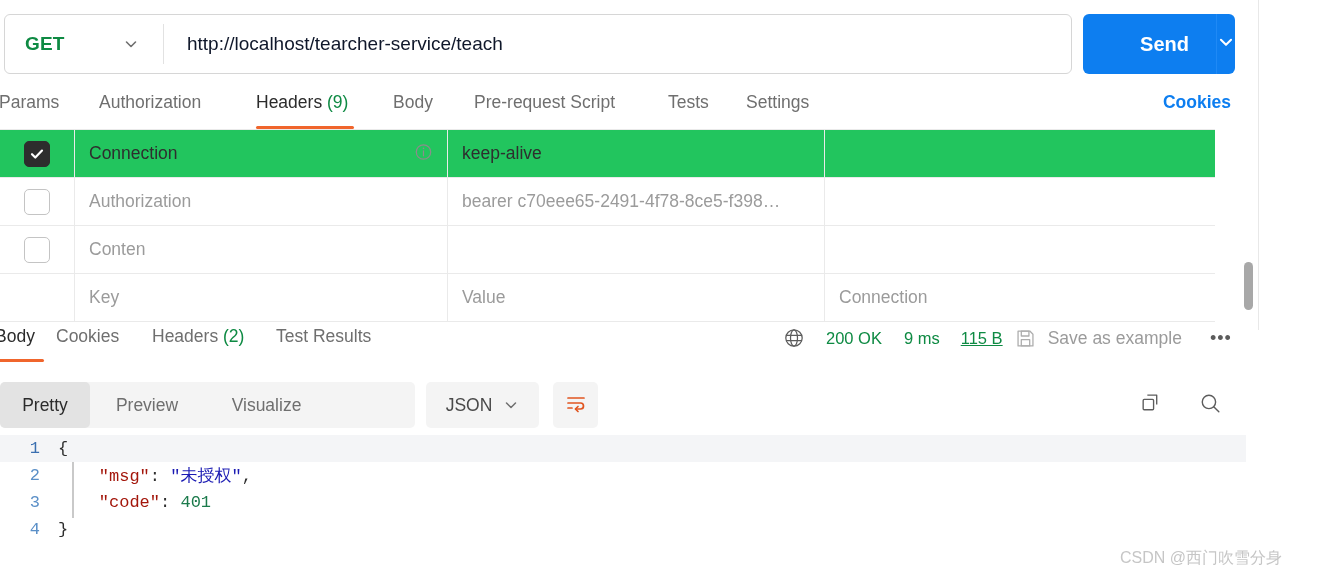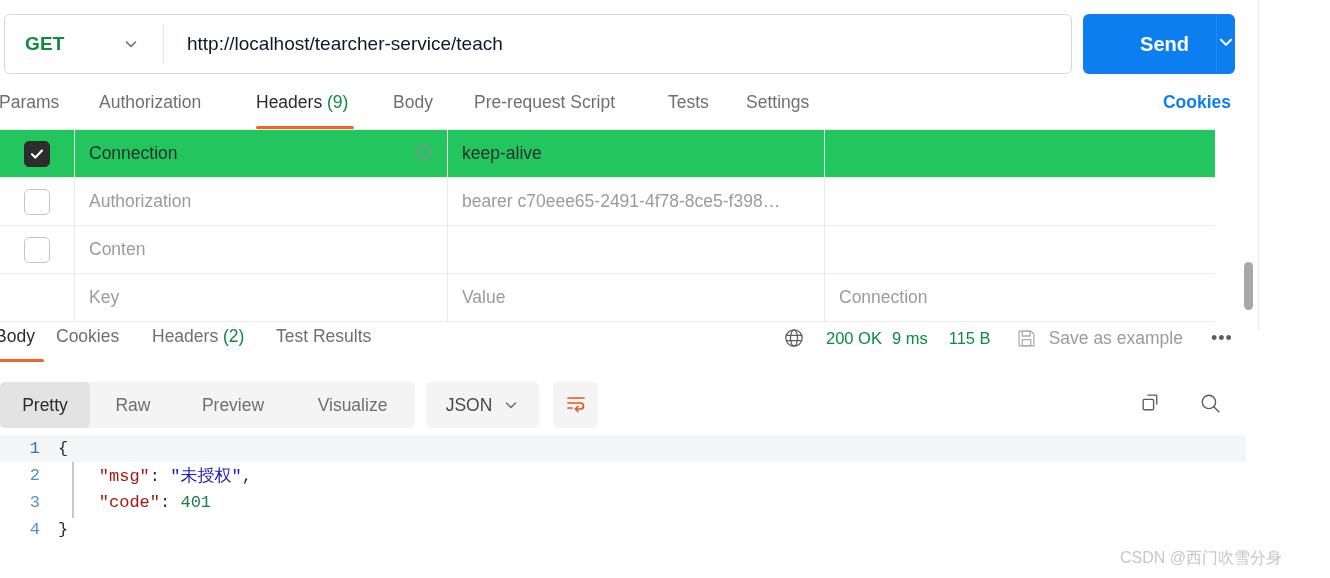--- a/index.html
+++ b/index.html
@@ -281,42 +281,39 @@
     <div class="tab-underline" style="left:-5px; top:33px; width:49px;"></div>
 
     <div class="status-wrap" style="left:783px;">
       <span style="display:flex;align-items:center;margin-right:21px;">
         <svg width="22" height="22" viewBox="0 0 22 22" fill="none" stroke="#5c5c5c" stroke-width="1.25">
             <circle cx="11" cy="11" r="8.2"></circle>
             <ellipse cx="11" cy="11" rx="3.5" ry="8.2"></ellipse>
             <path d="M3.1 8.4h15.8M3.1 13.6h15.8"></path>
           </svg>
       </span>
-      <span class="status-txt" style="margin-right:10px;">200 OK</span>
+      <span class="status-txt" style="margin-right:22px;">200 OK</span>
       <span class="status-txt" style="margin-right:21px;">9 ms</span>
-      <span class="status-txt" style="margin-right:25px;">115 B</span>
+      <span class="status-txt" style="margin-right:12px;text-decoration:underline;">115 B</span>
       <span style="display:flex;align-items:center;margin-right:12px;">
         <svg width="21" height="21" viewBox="0 0 22 22" fill="none" stroke="#adadad" stroke-width="1.35" stroke-linejoin="round">
             <path d="M3.2 3.2h12.3l3.3 3.3v12.3H3.2z"></path>
             <path d="M6.6 3.2h8v5.2h-8z"></path>
             <path d="M6.6 12.2h8.8v6.6H6.6z"></path>
           </svg>
       </span>
       <span class="save-ex">Save as example</span>
       <span class="dots" style="margin-left:28px;">•••</span>
     </div>
   </div>
 
   <div class="view-bar">
     <div class="seg" style="width:415px;">
       <div class="seg-item active" style="width:90px;">
           <span>Pretty</span>
-        </div>
-      <div class="seg-item" style="width:86px;">
-          <span>Raw</span>
         </div>
       <div class="seg-item" style="width:114px;">
           <span>Preview</span>
         </div>
       <div class="seg-item" style="width:125px;">
           <span>Visualize</span>
         </div>
     </div>
 
     <div class="json-box">

